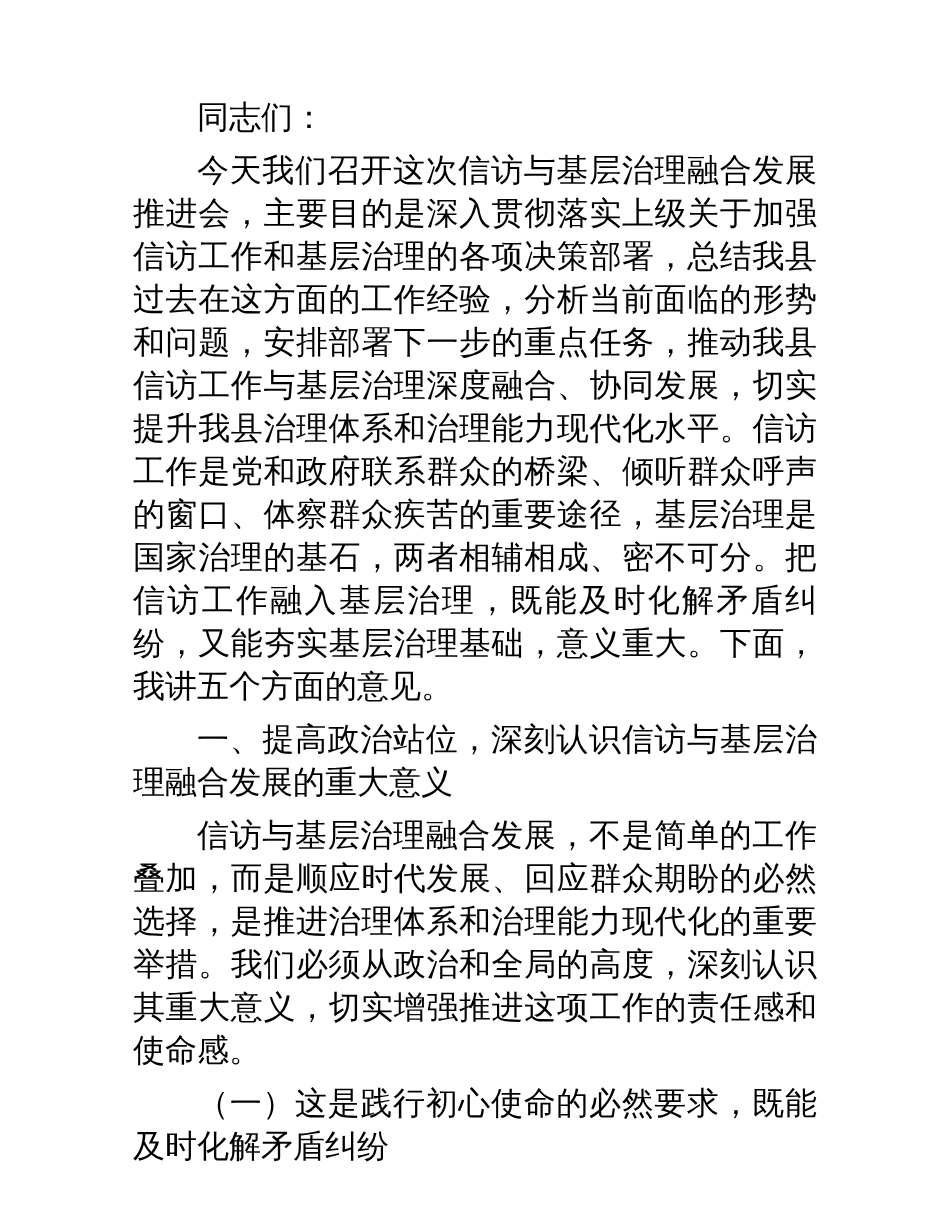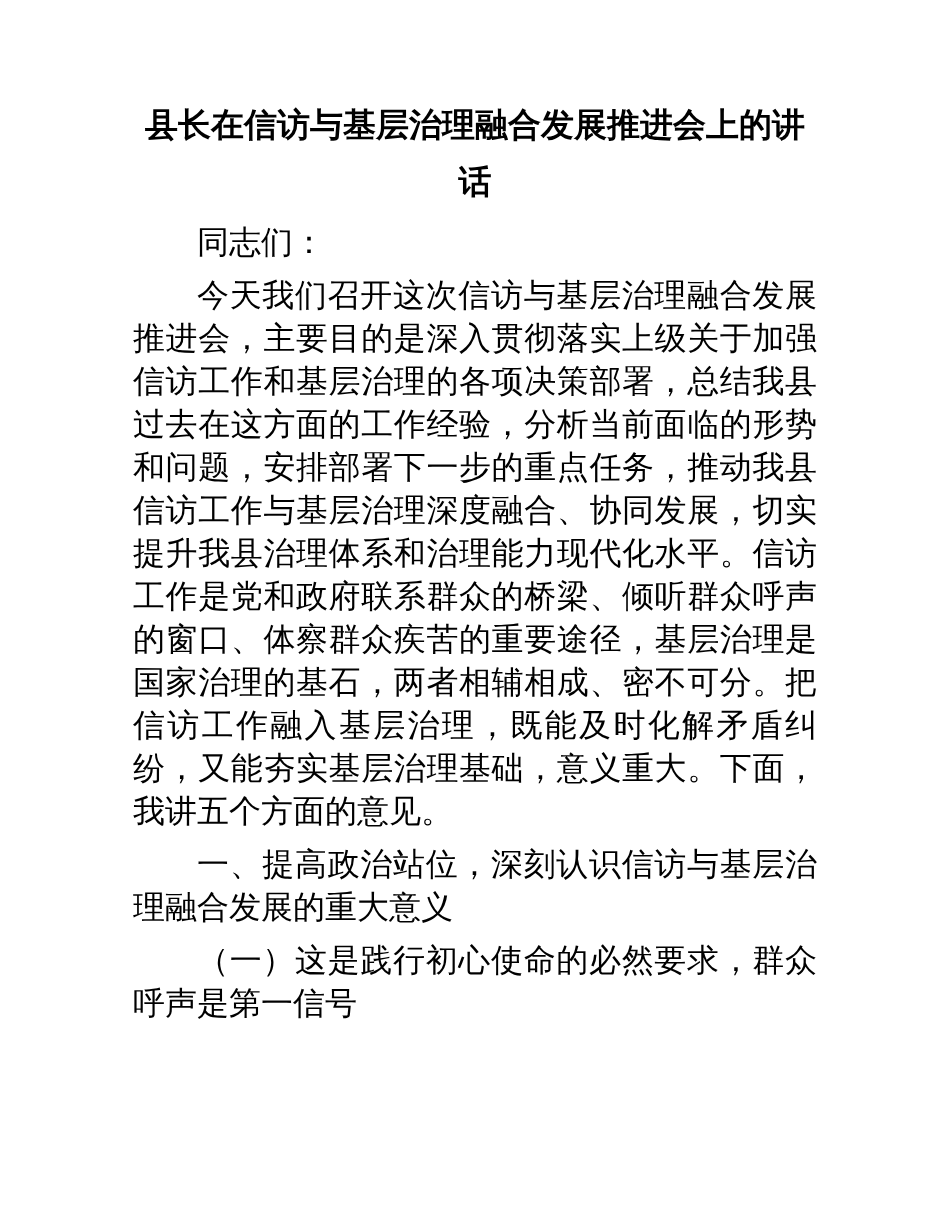--- a/index.html
+++ b/index.html
@@ -37,23 +37,23 @@
     text-align: justify;
     text-indent: 2em;
     margin: 0 0 10px 0;
     word-break: break-all;
   }
 </style>
 </head>
 <body>
 
 <div class="page">
-  <h1 class="doc-title">县长在信访与基层治理融合发展推进会上的讲话</h1>
 
   <p class="para">同志们：</p>
 
   <p class="para">今天我们召开这次信访与基层治理融合发展推进会，主要目的是深入贯彻落实上级关于加强信访工作和基层治理的各项决策部署，总结我县过去在这方面的工作经验，分析当前面临的形势和问题，安排部署下一步的重点任务，推动我县信访工作与基层治理深度融合、协同发展，切实提升我县治理体系和治理能力现代化水平。信访工作是党和政府联系群众的桥梁、倾听群众呼声的窗口、体察群众疾苦的重要途径，基层治理是国家治理的基石，两者相辅相成、密不可分。把信访工作融入基层治理，既能及时化解矛盾纠纷，又能夯实基层治理基础，意义重大。下面，我讲五个方面的意见。</p>
 
   <p class="para">一、提高政治站位，深刻认识信访与基层治理融合发展的重大意义</p>
 
+  <p class="para">信访与基层治理融合发展，不是简单的工作叠加，而是顺应时代发展、回应群众期盼的必然选择，是推进治理体系和治理能力现代化的重要举措。我们必须从政治和全局的高度，深刻认识其重大意义，切实增强推进这项工作的责任感和使命感。</p>
 
-  <p class="para">（一）这是践行初心使命的必然要求，群众呼声是第一信号</p>
+  <p class="para">（一）这是践行初心使命的必然要求，既能及时化解矛盾纠纷</p>
 </div>
 
 </body></html>

